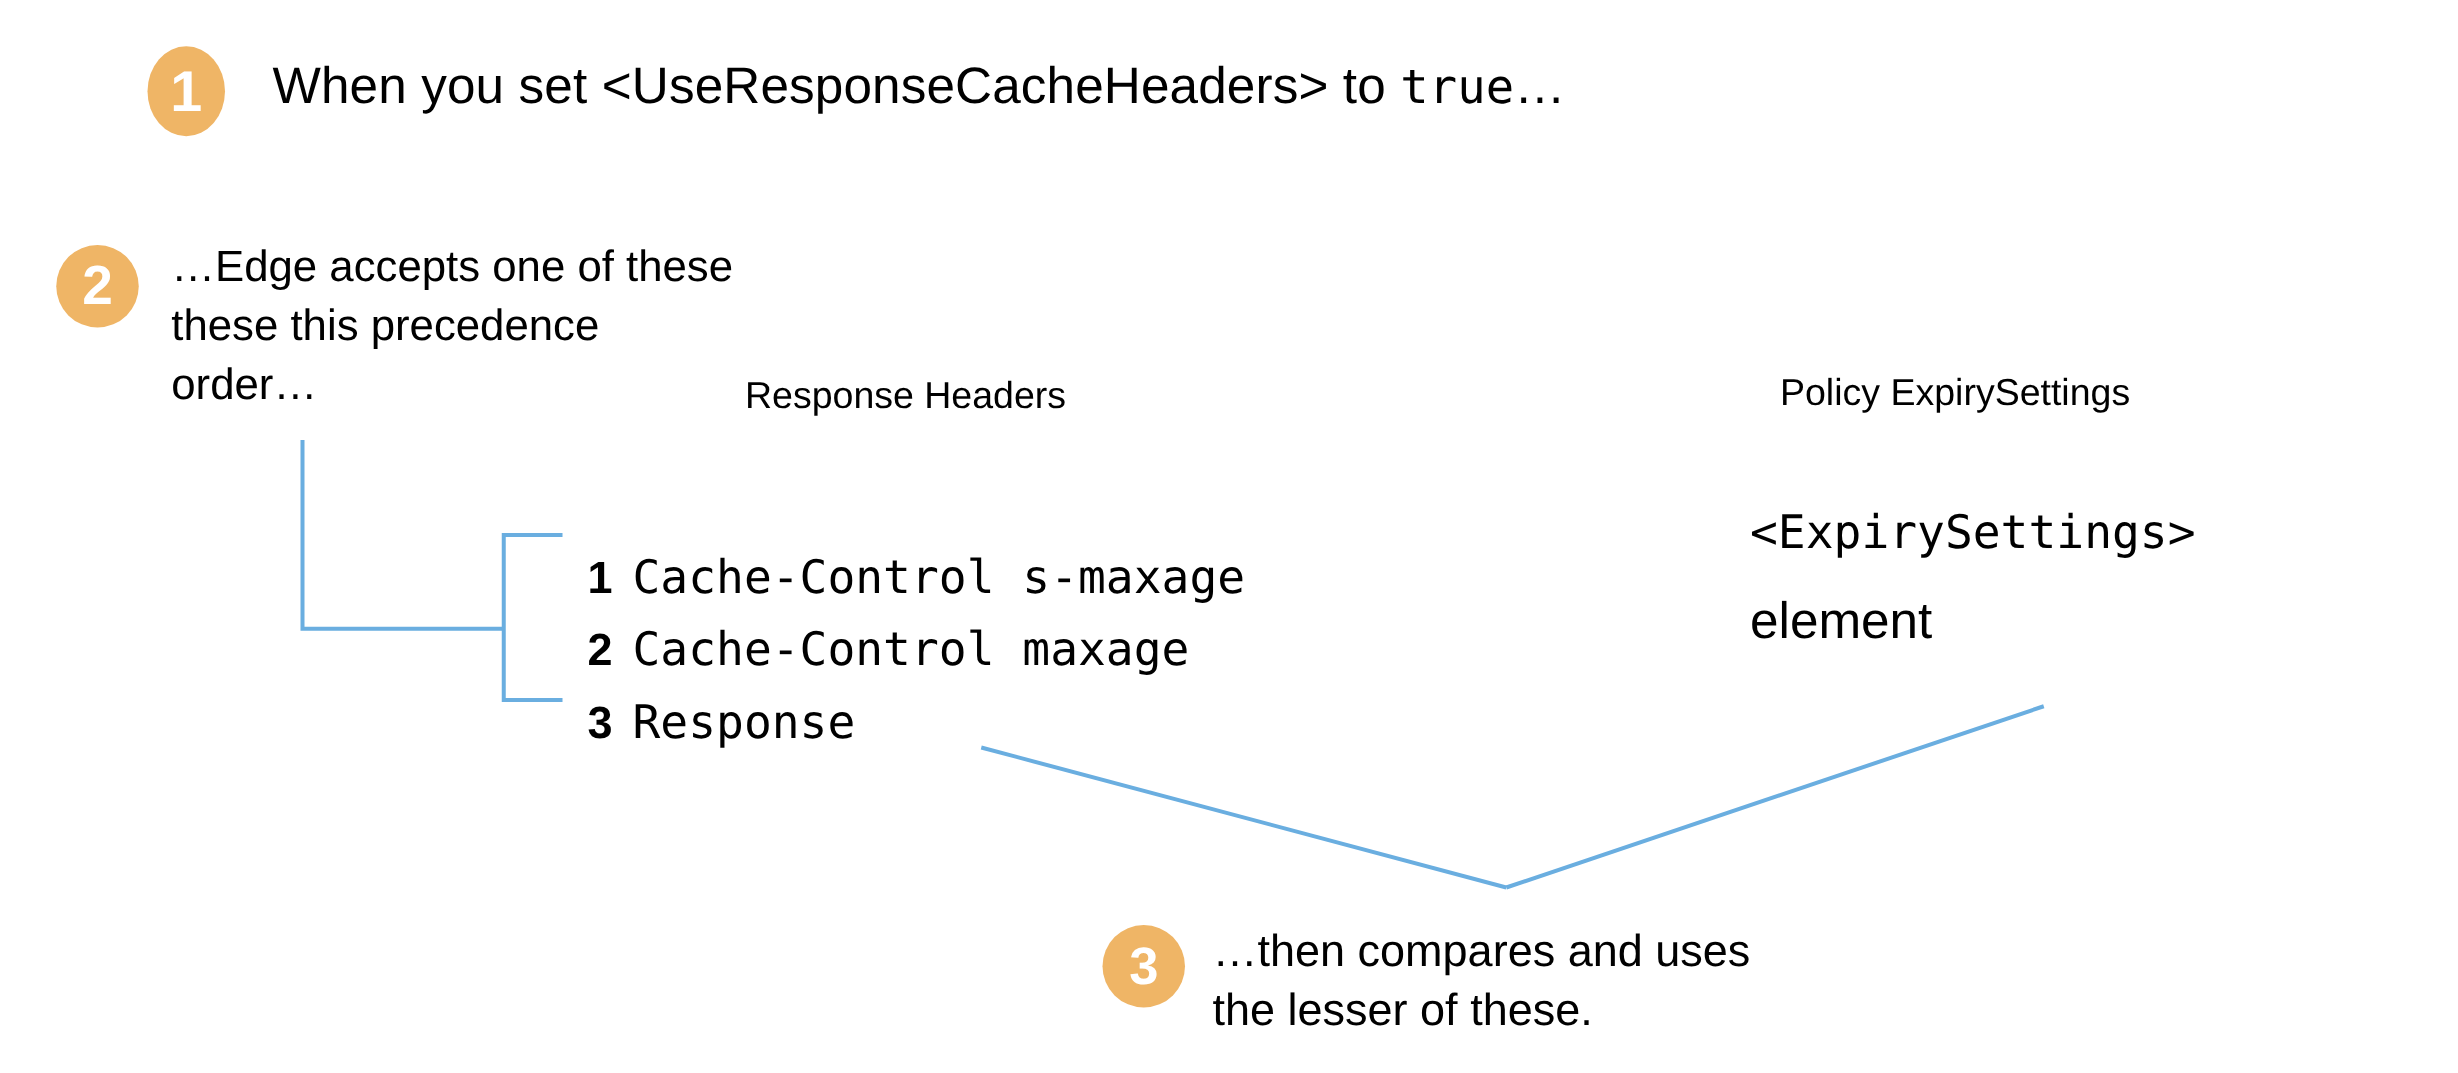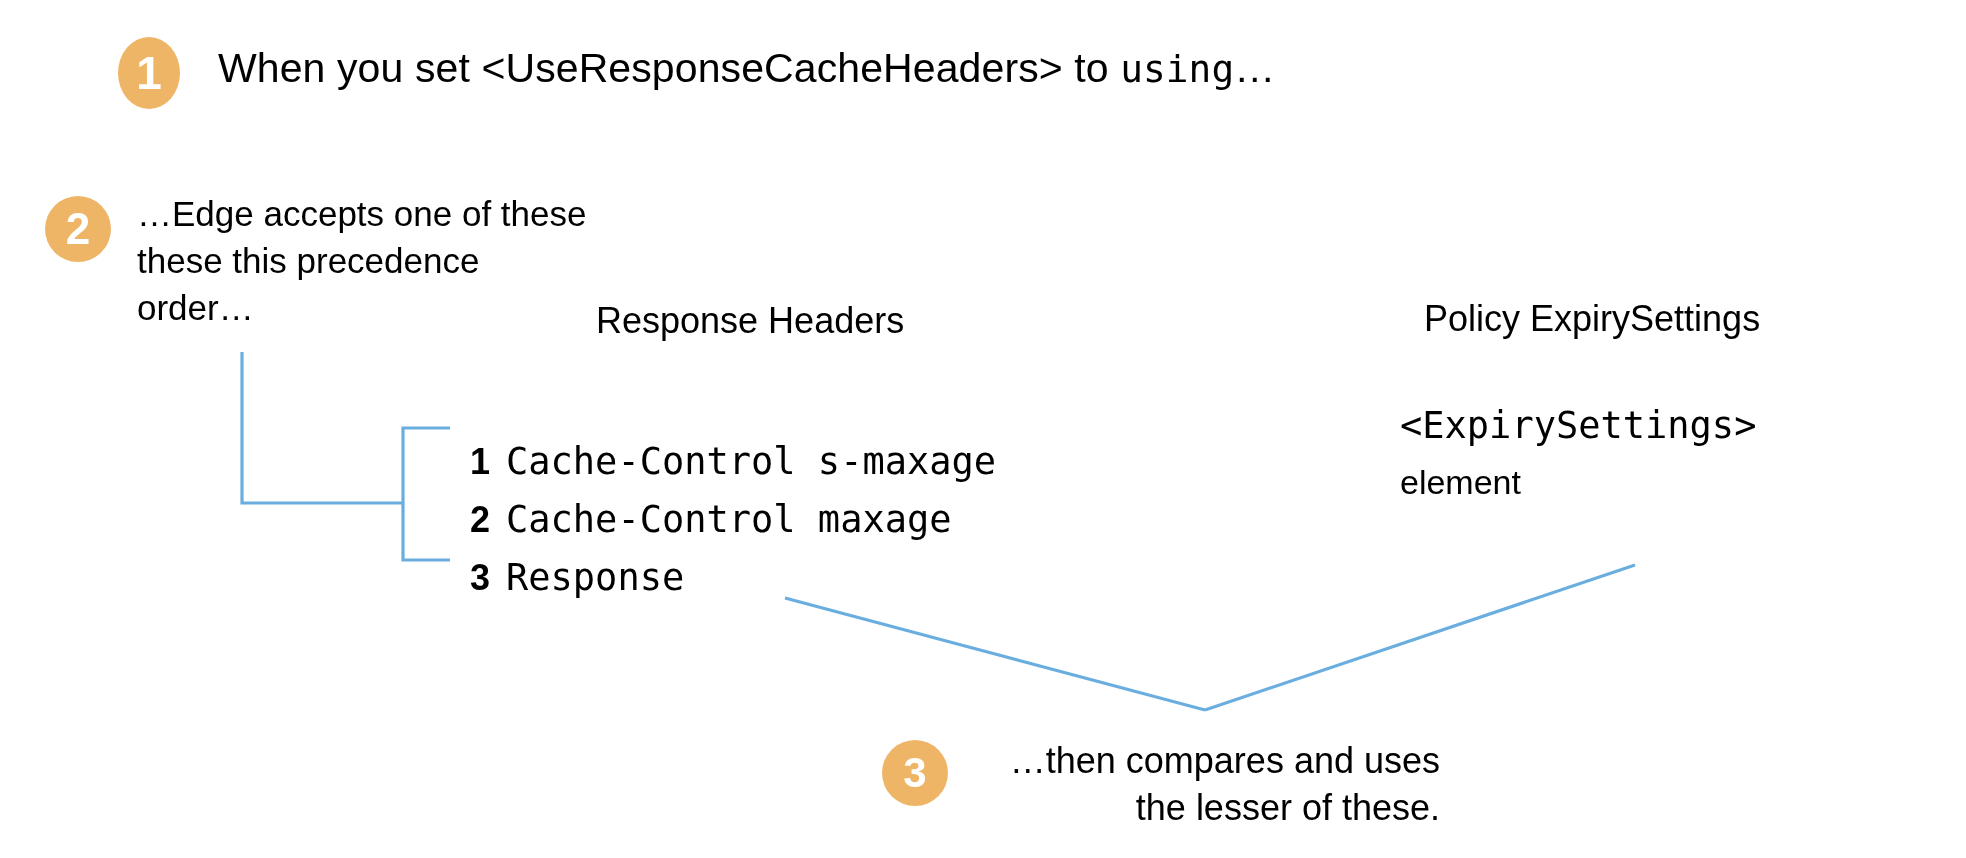--- a/index.html
+++ b/index.html
@@ -82,29 +82,29 @@
     top: 190px;
     font-size: 35px;
     line-height: 47px;
     width: 460px;
   }
   .step3-text {
     position: absolute;
     left: 970px;
     top: 737px;
     width: 470px;
-    text-align: right;
+    text-align: left;
     font-size: 36px;
     line-height: 47px;
   }
 
   
   .col-heading {
     position: absolute;
-    font-size: 36px;
+    font-size: 30px;
     white-space: nowrap;
   }
   .heading-response {
     left: 596px;
     top: 300px;
   }
   .heading-policy {
     left: 1424px;
     top: 298px;
   }
@@ -144,22 +144,22 @@
     top: 404px;
     width: 390px;
     text-align: left;
   }
   .policy-element {
     font-family: "DejaVu Sans Mono", "Liberation Mono", monospace;
     font-size: 37px;
     white-space: nowrap;
   }
   .policy-element-label {
-    font-size: 34px;
-    margin-top: 16px;
+    font-size: 41px;
+    margin-top: 26px;
   }
 </style>
 </head>
 <body>
 
 <div id="canvas">
 
   <svg class="connectors" viewBox="0 0 1966 858" width="1966" height="858" xmlns="http://www.w3.org/2000/svg">
     <g fill="none" stroke="#6aaee0" stroke-width="3.2" stroke-linecap="butt">
 
@@ -169,21 +169,21 @@
 
       <path d="M 785 598 L 1205 710"></path>
       <path d="M 1635 565 L 1205 710"></path>
     </g>
   </svg>
 
   <div class="badge badge-1">
     <span>1</span>
   </div>
   <div class="step1-text">
-    <span>When you set &lt;UseResponseCacheHeaders&gt; to </span><span class="mono">using</span><span>…</span>
+    <span>When you set &lt;UseResponseCacheHeaders&gt; to </span><span class="mono">true</span><span>…</span>
   </div>
 
   <div class="badge badge-2">
     <span>2</span>
   </div>
   <div class="step2-text">
     <div>…Edge accepts one of these</div>
     <div>these this precedence</div>
     <div>order…</div>
   </div>

